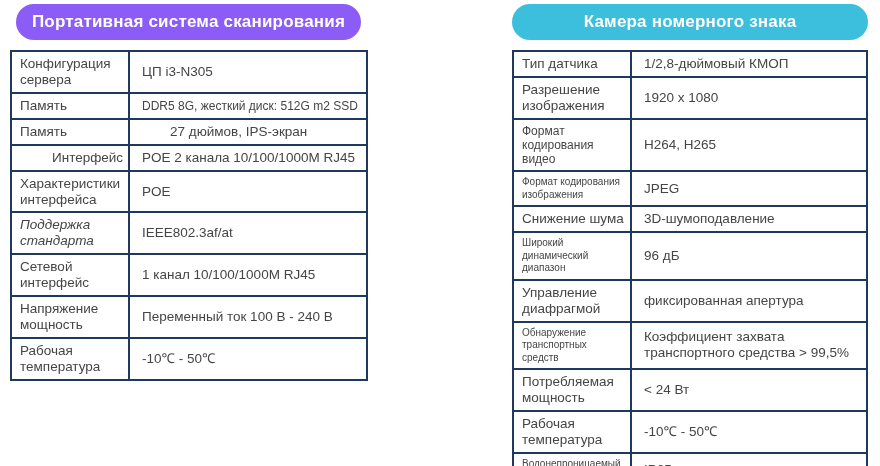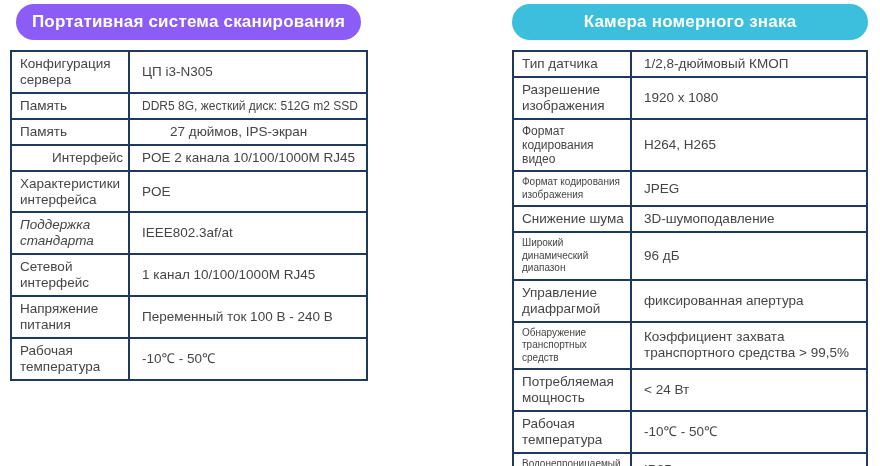--- a/index.html
+++ b/index.html
@@ -90,21 +90,21 @@
           </tr>
           <tr>
             <td class="label" style="border-color: rgb(29, 58, 94); font-style: italic;">Поддержка стандарта</td>
             <td class="value" style="border-color: rgb(29, 58, 94);">IEEE802.3af/at</td>
           </tr>
           <tr>
             <td class="label" style="border-color: rgb(29, 58, 94);">Сетевой интерфейс</td>
             <td class="value" style="border-color: rgb(29, 58, 94);">1 канал 10/100/1000M RJ45</td>
           </tr>
           <tr>
-            <td class="label" style="border-color: rgb(29, 58, 94);">Напряжение питания</td>
+            <td class="label" style="border-color: rgb(29, 58, 94);">Напряжение мощность</td>
             <td class="value" style="border-color: rgb(29, 58, 94);">Переменный ток 100 В - 240 В</td>
           </tr>
           <tr>
             <td class="label" style="border-color: rgb(29, 58, 94);">Рабочая температура</td>
             <td class="value" style="border-color: rgb(29, 58, 94);">-10℃ - 50℃</td>
           </tr>
         </tbody>
     </table>
   </section>
 

